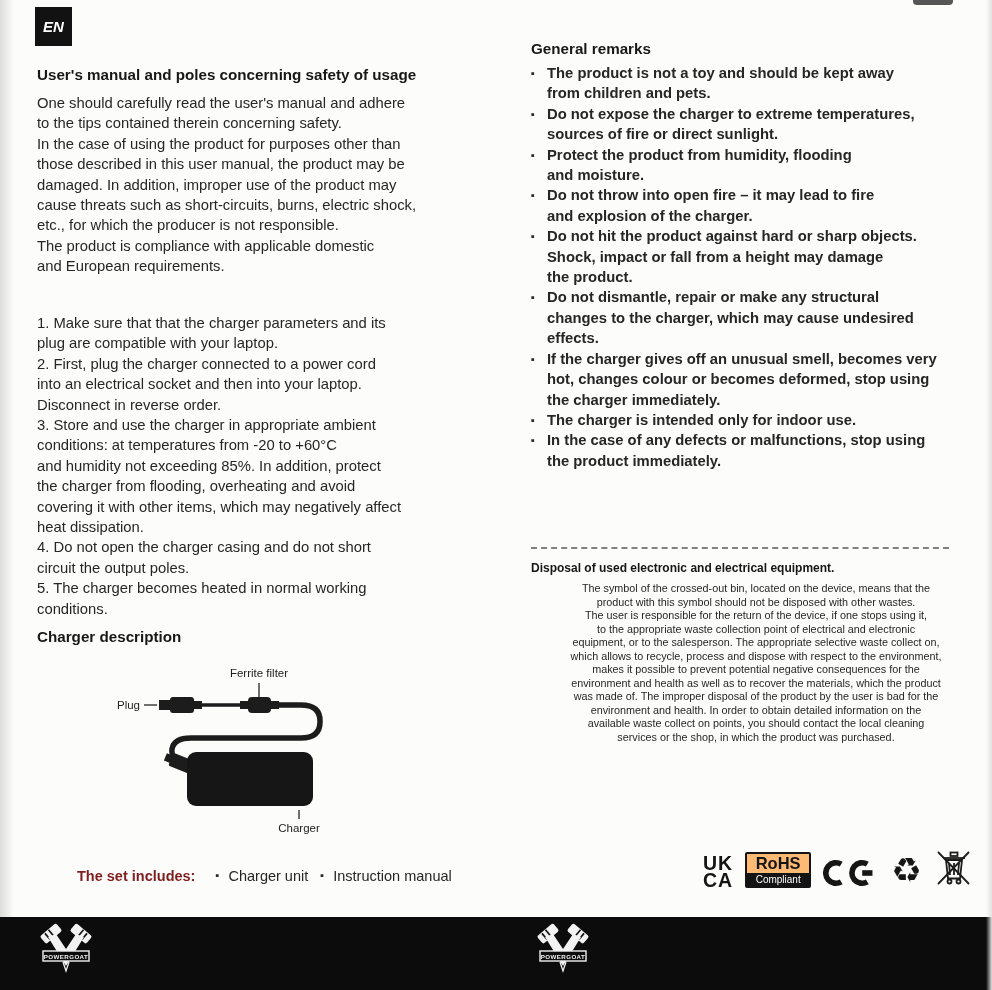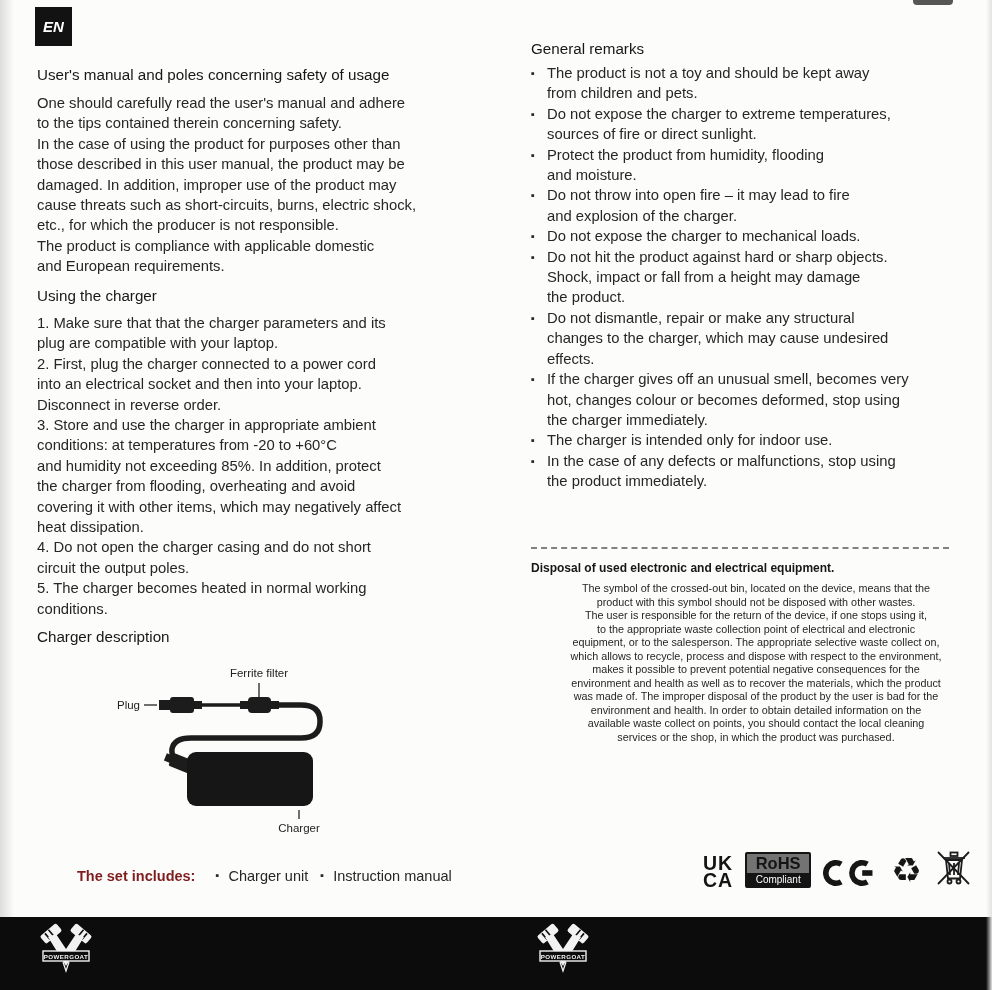--- a/index.html
+++ b/index.html
@@ -10,51 +10,51 @@
         background:linear-gradient(90deg,#dddddb,rgba(255,255,255,0));pointer-events:none;}
   .page::after{content:"";position:absolute;right:0;top:0;bottom:0;width:6px;
         background:linear-gradient(270deg,#e3e3e1,rgba(255,255,255,0));pointer-events:none;}
   .abs{position:absolute;}
   .artifact{position:absolute;left:913px;top:0;width:40px;height:5px;background:#383838;
         border-radius:0 0 4px 4px;opacity:.85;}
 
   .lang-badge{left:35px;top:7px;width:37px;height:39px;background:#121212;color:#fff;
         display:flex;align-items:center;justify-content:center;font-size:15px;font-weight:bold;font-style:italic;}
 
-  .h1{font-weight:normal;color:#171717;font-size:15.2px;}
+  .h1{font-weight:bold;color:#171717;font-size:15.2px;}
   .body-text{font-size:14.8px;line-height:20.4px;white-space:pre-line;color:#262626;}
 
   .safety-heading{left:37px;top:66px;width:470px;}
   .safety-body{left:37px;top:93px;width:470px;}
   .using-heading{left:37px;top:287px;width:470px;}
   .using-body{left:37px;top:313px;width:470px;}
   .desc-heading{left:37px;top:628px;width:470px;}
   .diagram{left:37px;top:660px;}
 
   .set-row{left:37px;top:858px;width:470px;font-size:14.5px;display:flex;align-items:baseline;gap:10px;}
   .set-label{font-weight:bold;color:#7f1d1d;margin-left:40px;}
   .set-items{display:flex;gap:12px;list-style:none;margin:10px;padding:0;}
   .set-items li{position:relative;padding-left:13px;color:#262626;}
   .set-items li::before{content:"▪";position:absolute;left:0;top:1px;font-size:11px;color:#262626;}
 
   .remarks-heading{left:531px;top:40px;width:440px;}
-  .remarks-list{left:531px;top:63px;width:452px;list-style:none;margin:0;padding:0;}
+  .remarks-list{left:531px;top:63px;width:452px;list-style:none;margin:0;padding:0;font-weight:bold;}
   .remarks-list li{position:relative;padding-left:16px;font-size:14.8px;line-height:20.4px;
         white-space:pre-line;color:#262626;}
   .remarks-list li::before{content:"▪";position:absolute;left:0;top:0;font-size:11px;color:#262626;}
 
   .divider{left:531px;top:547px;width:418px;border-top:2px dashed #818181;height:0;}
   .disposal-heading{left:531px;top:561px;width:440px;font-size:12px;font-weight:bold;color:#171717;}
   .disposal-body{left:531px;top:582px;width:450px;font-size:10.8px;line-height:13.5px;
         white-space:pre-line;color:#262626;text-align:center;}
 
   .logos-row{left:703px;top:848px;display:flex;align-items:flex-end;gap:12px;}
   .ukca{font-weight:bold;font-size:19.5px;line-height:16.5px;letter-spacing:1px;color:#141414;
         text-align:center;}
-  .rohs{width:62px;border:2.5px solid #141414;border-radius:2px;text-align:center;background:#737373;}
+  .rohs{width:62px;border:2.5px solid #141414;border-radius:2px;text-align:center;background:#fdba74;}
   .rohs-title{font-size:16.5px;font-weight:bold;color:#141414;line-height:19px;}
   .rohs-sub{background:#141414;color:#fff;font-size:10px;line-height:13px;}
   .recycle{font-size:34px;color:#161616;line-height:36px;font-family:"DejaVu Sans", sans-serif;}
 
   .footer{left:0;top:917px;width:992px;height:73px;background:#0c0c0c;}
   .goat{position:absolute;top:5px;}
   .goat-a{left:36px;}
   .goat-b{left:533px;}
 </style>
 </head>
@@ -69,21 +69,20 @@
   <div class="abs body-text safety-body">One should carefully read the user's manual and adhere
 to the tips contained therein concerning safety.
 In the case of using the product for purposes other than
 those described in this user manual, the product may be
 damaged. In addition, improper use of the product may
 cause threats such as short-circuits, burns, electric shock,
 etc., for which the producer is not responsible.
 The product is compliance with applicable domestic
 and European requirements.</div>
 
-  <div class="abs h1 using-heading">Using the charger</div>
   <div class="abs body-text using-body">1. Make sure that that the charger parameters and its
 plug are compatible with your laptop.
 2. First, plug the charger connected to a power cord
 into an electrical socket and then into your laptop.
 Disconnect in reverse order.
 3. Store and use the charger in appropriate ambient
 conditions: at temperatures from -20 to +60°C
 and humidity not exceeding 85%. In addition, protect
 the charger from flooding, overheating and avoid
 covering it with other items, which may negatively affect
@@ -133,21 +132,20 @@
   <ul class="abs remarks-list">
 
   <li><span>The product is not a toy and should be kept away
 from children and pets.</span></li>
       <li><span>Do not expose the charger to extreme temperatures,
 sources of fire or direct sunlight.</span></li>
       <li><span>Protect the product from humidity, flooding
 and moisture.</span></li>
       <li><span>Do not throw into open fire – it may lead to fire
 and explosion of the charger.</span></li>
-      <li><span>Do not expose the charger to mechanical loads.</span></li>
       <li><span>Do not hit the product against hard or sharp objects.
 Shock, impact or fall from a height may damage
 the product.</span></li>
       <li><span>Do not dismantle, repair or make any structural
 changes to the charger, which may cause undesired
 effects.</span></li>
       <li><span>If the charger gives off an unusual smell, becomes very
 hot, changes colour or becomes deformed, stop using
 the charger immediately.</span></li>
       <li><span>The charger is intended only for indoor use.</span></li>

